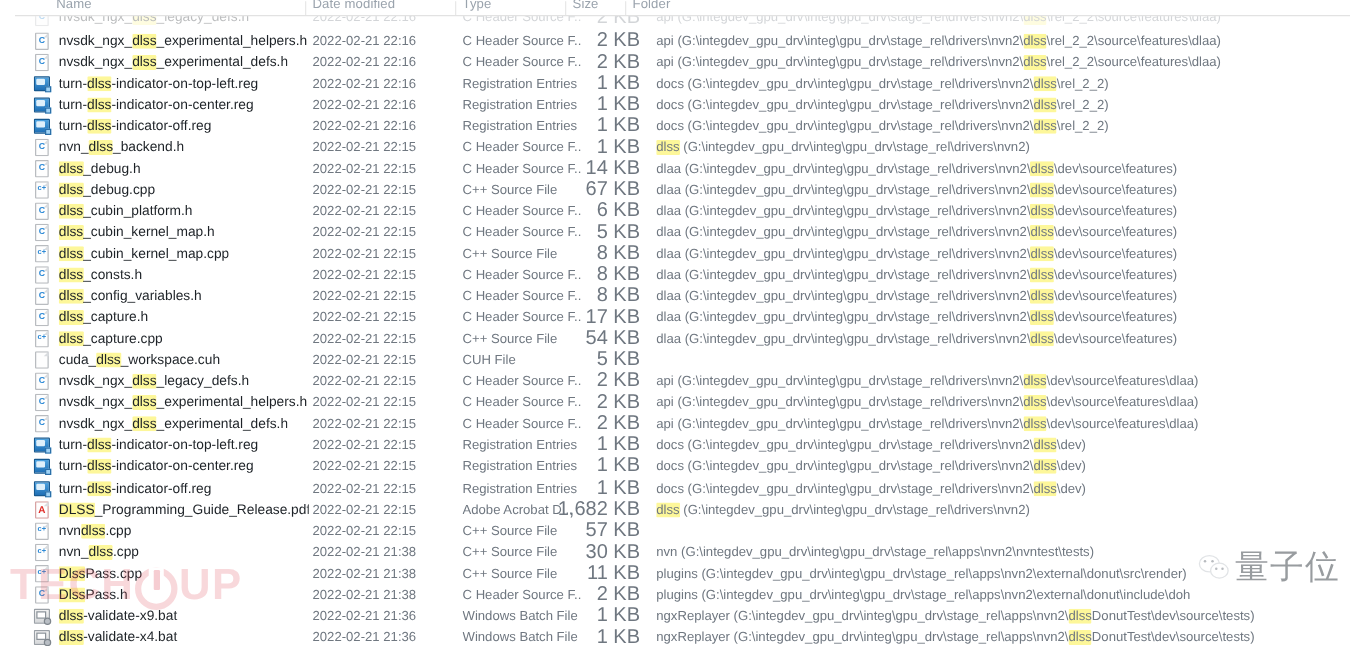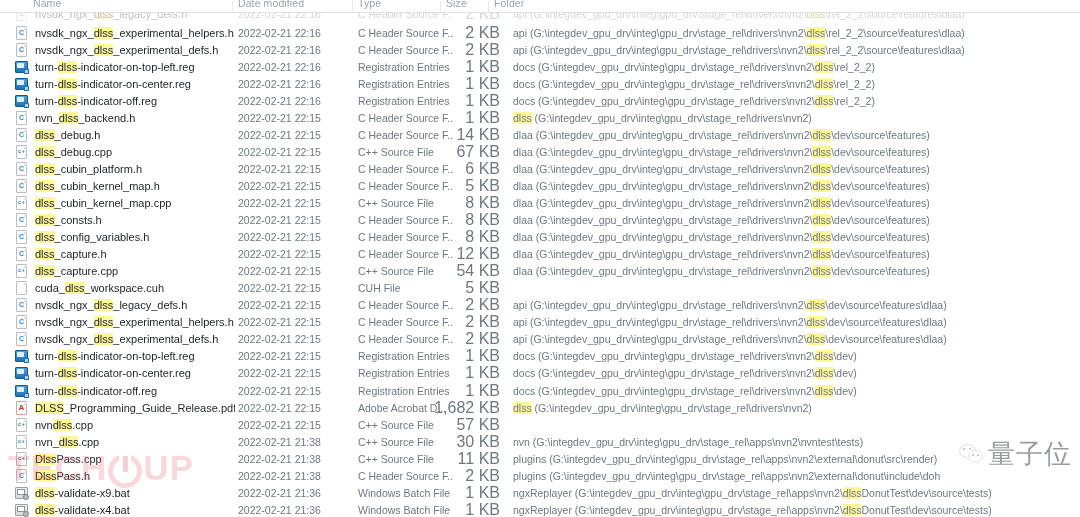--- a/index.html
+++ b/index.html
@@ -8,20 +8,21 @@
     width: 1080px; height: 517px;
     background: #ffffff;
     font-family: "Liberation Sans", sans-serif;
     overflow: hidden;
   }
   #explorer {
     position: relative;
     width: 1080px; height: 517px;
     background: #ffffff;
     overflow: hidden;
+    padding-left: 12px;
   }
 
   
   .col-header {
     position: relative;
     height: 13px;
     background: #ffffff;
     border-bottom: 1px solid #e2e2e2;
     overflow: hidden;
   }
@@ -434,21 +435,21 @@
       <div class="row">
         <div class="cell c-icon">
           <span class="ico ico-h">
             <span class="page"></span>
             <span class="glyph">C</span>
           </span>
         </div>
         <div class="cell c-name"><span class="hl">dlss</span>_capture.h</div>
         <div class="cell c-date">2022-02-21 22:15</div>
         <div class="cell c-type">C Header Source F...</div>
-        <div class="cell c-size">12 KB</div>
+        <div class="cell c-size">17 KB</div>
         <div class="cell c-folder">dlaa (G:\integdev_gpu_drv\integ\gpu_drv\stage_rel\drivers\nvn2\<span class="hl">dlss</span>\dev\source\features)</div>
       </div>
       <div class="row">
         <div class="cell c-icon">
           <span class="ico ico-cpp">
             <span class="page"></span>
             <span class="glyph">c+</span>
           </span>
         </div>
         <div class="cell c-name"><span class="hl">dlss</span>_capture.cpp</div>

